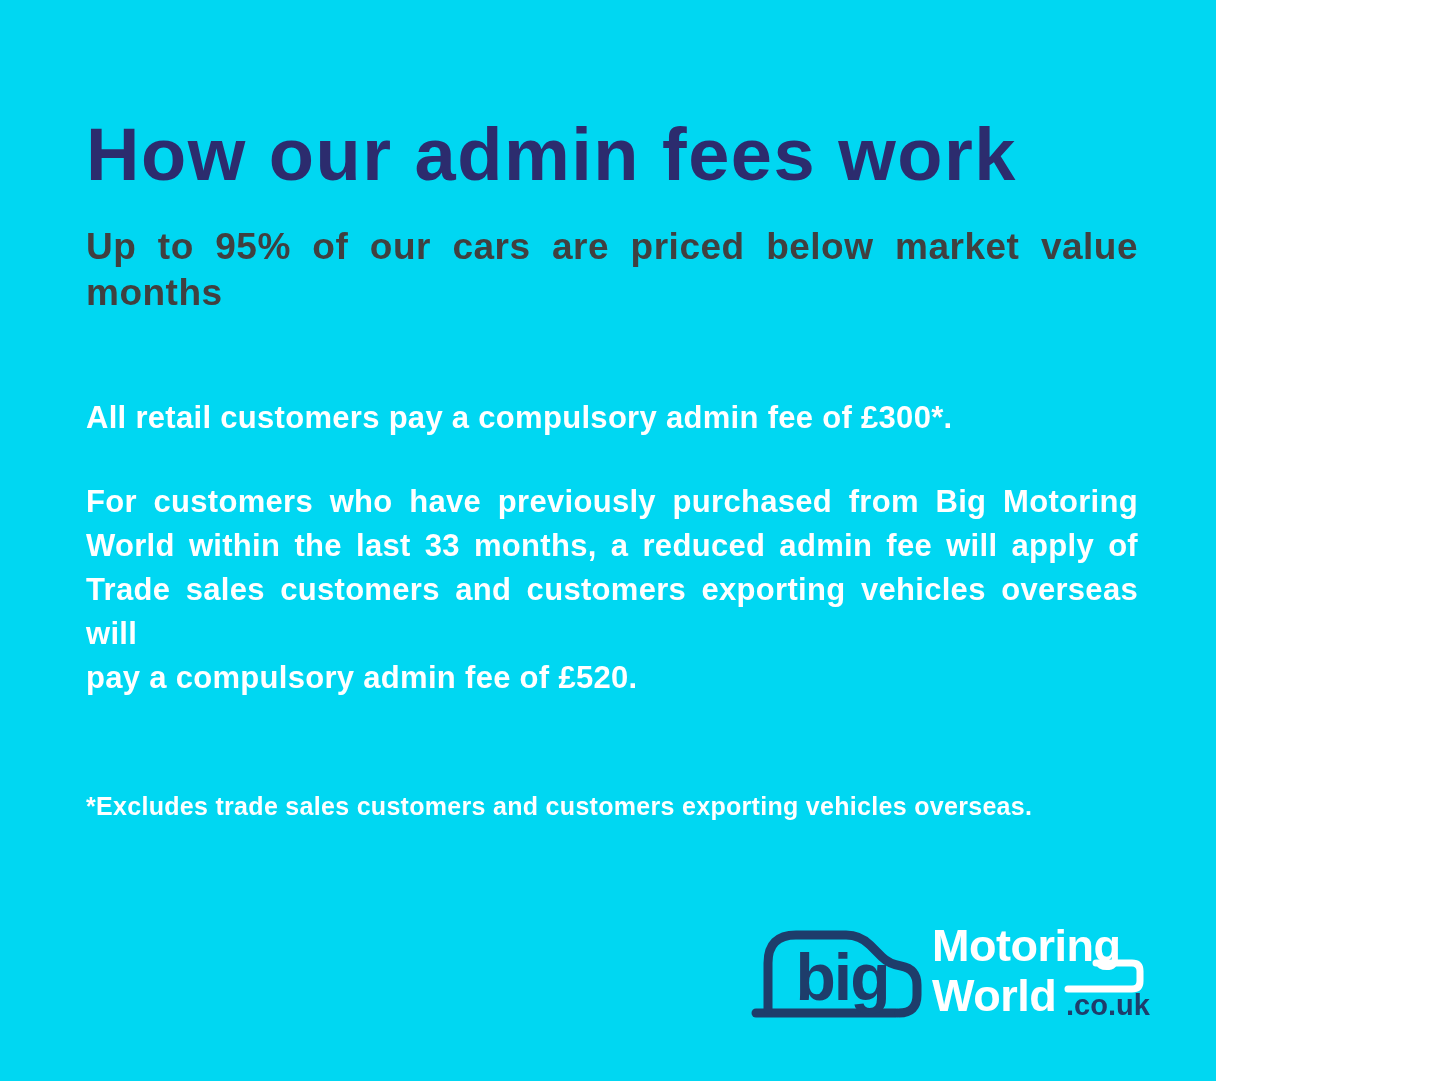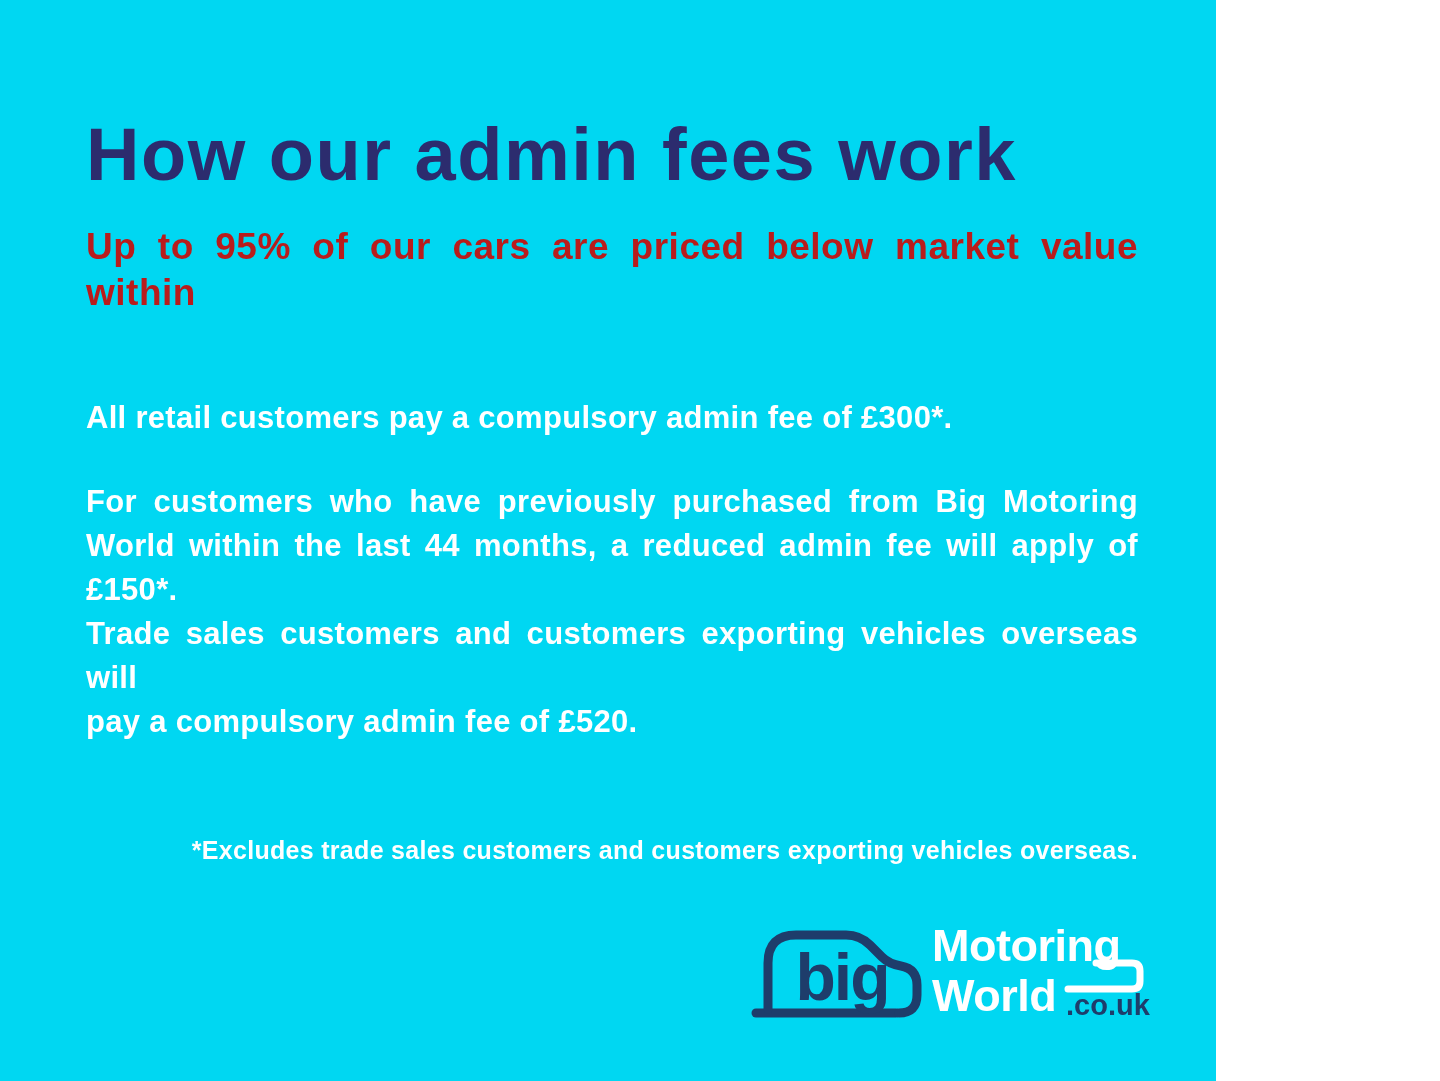--- a/index.html
+++ b/index.html
@@ -21,21 +21,21 @@
     margin: 116px 0 0 0;
     font-size: 74px;
     font-weight: 800;
     letter-spacing: 1.5px;
     color: #2c2c6e;
     line-height: 1.05;
     white-space: nowrap;
   }
   .intro {
     margin-top: 30px;
-    color: #b91c1c;
+    color: #404040;
     font-weight: 800;
     font-size: 37px;
     line-height: 46px;
     letter-spacing: 0.5px;
   }
   .line { display: block; }
   .just {
     text-align: justify;
     text-align-last: justify;
   }
@@ -44,21 +44,21 @@
     font-weight: 700;
     font-size: 31px;
     line-height: 44px;
     letter-spacing: 0.3px;
   }
   .p1 { margin-top: 80px; }
   .p2 { margin-top: 40px; }
   .p3 { }
   .footnote {
     margin-top: 92px;
-    text-align: right;
+    text-align: left;
     color: #ffffff;
     font-weight: 700;
     font-size: 25px;
     letter-spacing: 0.3px;
   }
   .logo {
     position: absolute;
     right: 66px;
     top: 894px;
     width: 400px;
@@ -73,31 +73,30 @@
 </head>
 <body>
 
 <div class="canvas">
   <div class="content">
 
     <h1 class="heading">How our admin fees work</h1>
 
     <div class="intro">
       <span class="line just">Up to 95% of our cars are priced below market value</span>
-      <span class="line">within</span>
+      <span class="line">months</span>
     </div>
 
     <div class="body-text p1">
       <span class="line">All retail customers pay a compulsory admin fee of £300*.</span>
     </div>
 
     <div class="body-text p2">
       <span class="line just">For customers who have previously purchased from Big Motoring</span>
-      <span class="line just">World within the last 44 months, a reduced admin fee will apply of</span>
-      <span class="line">£150*.</span>
+      <span class="line just">World within the last 33 months, a reduced admin fee will apply of</span>
     </div>
 
     <div class="body-text p3">
       <span class="line just">Trade sales customers and customers exporting vehicles overseas will</span>
       <span class="line">pay a compulsory admin fee of £520.</span>
     </div>
 
     <div class="footnote">*Excludes trade sales customers and customers exporting vehicles overseas.</div>
 
   </div>

